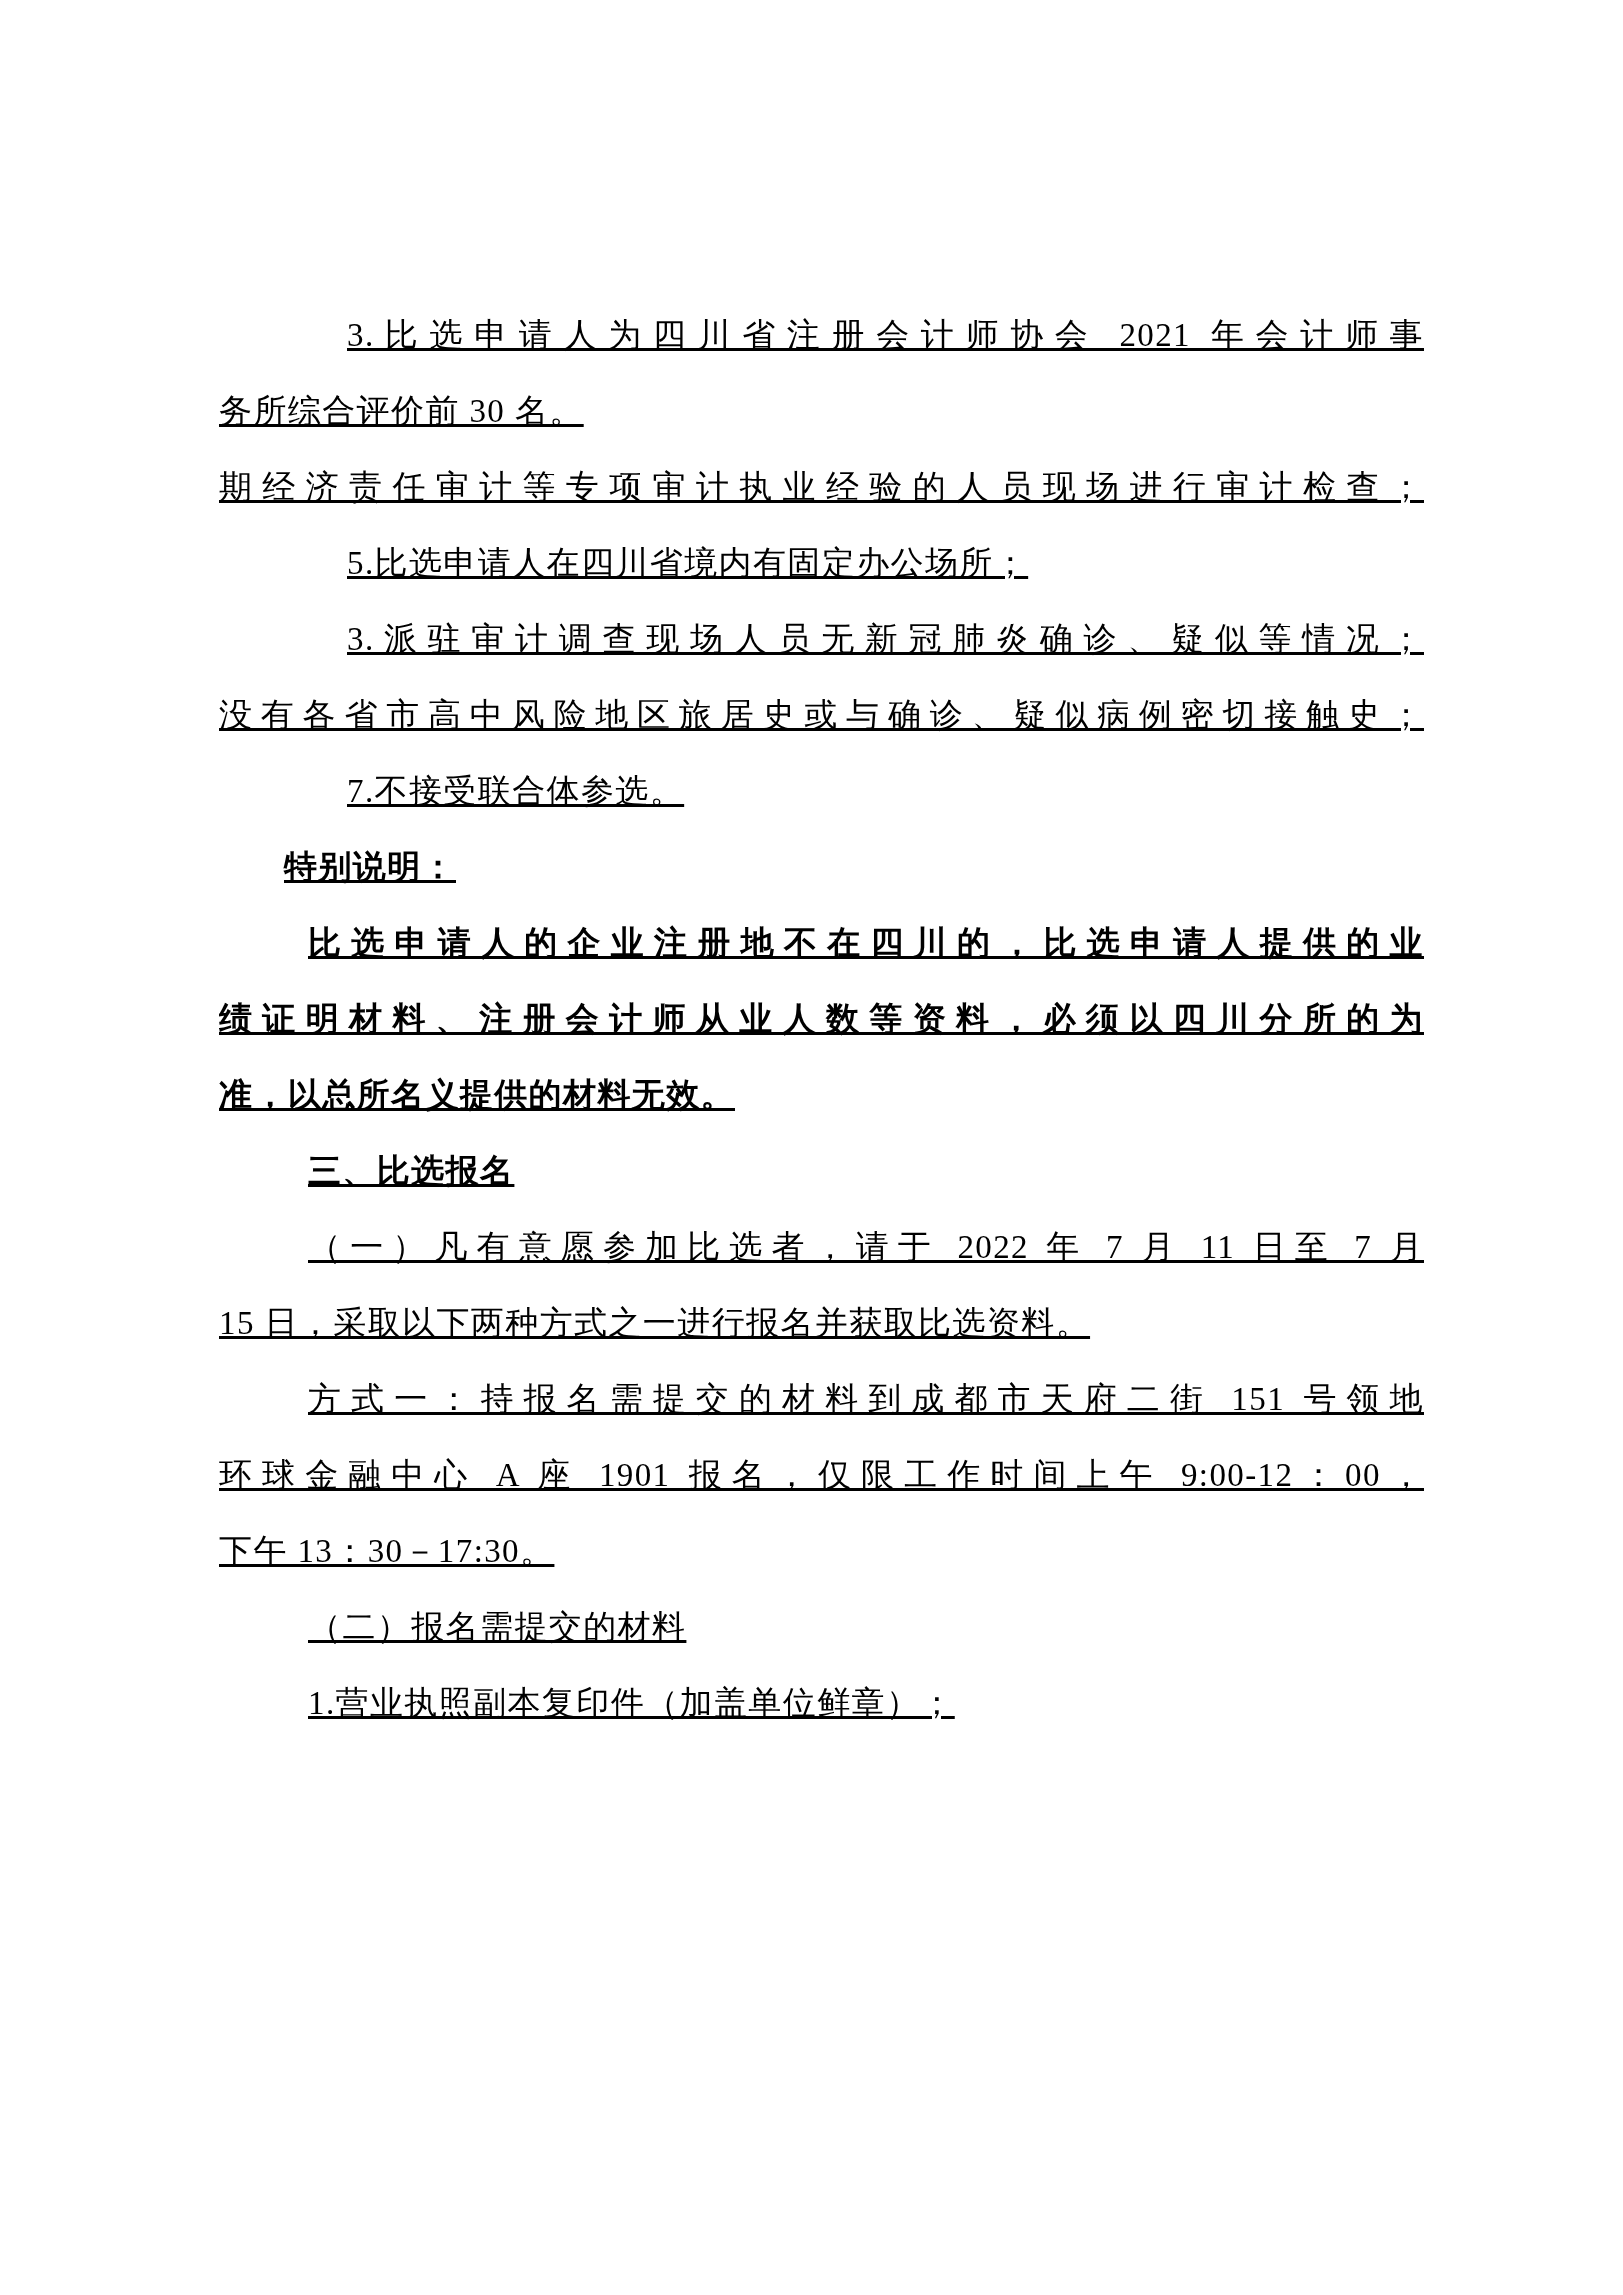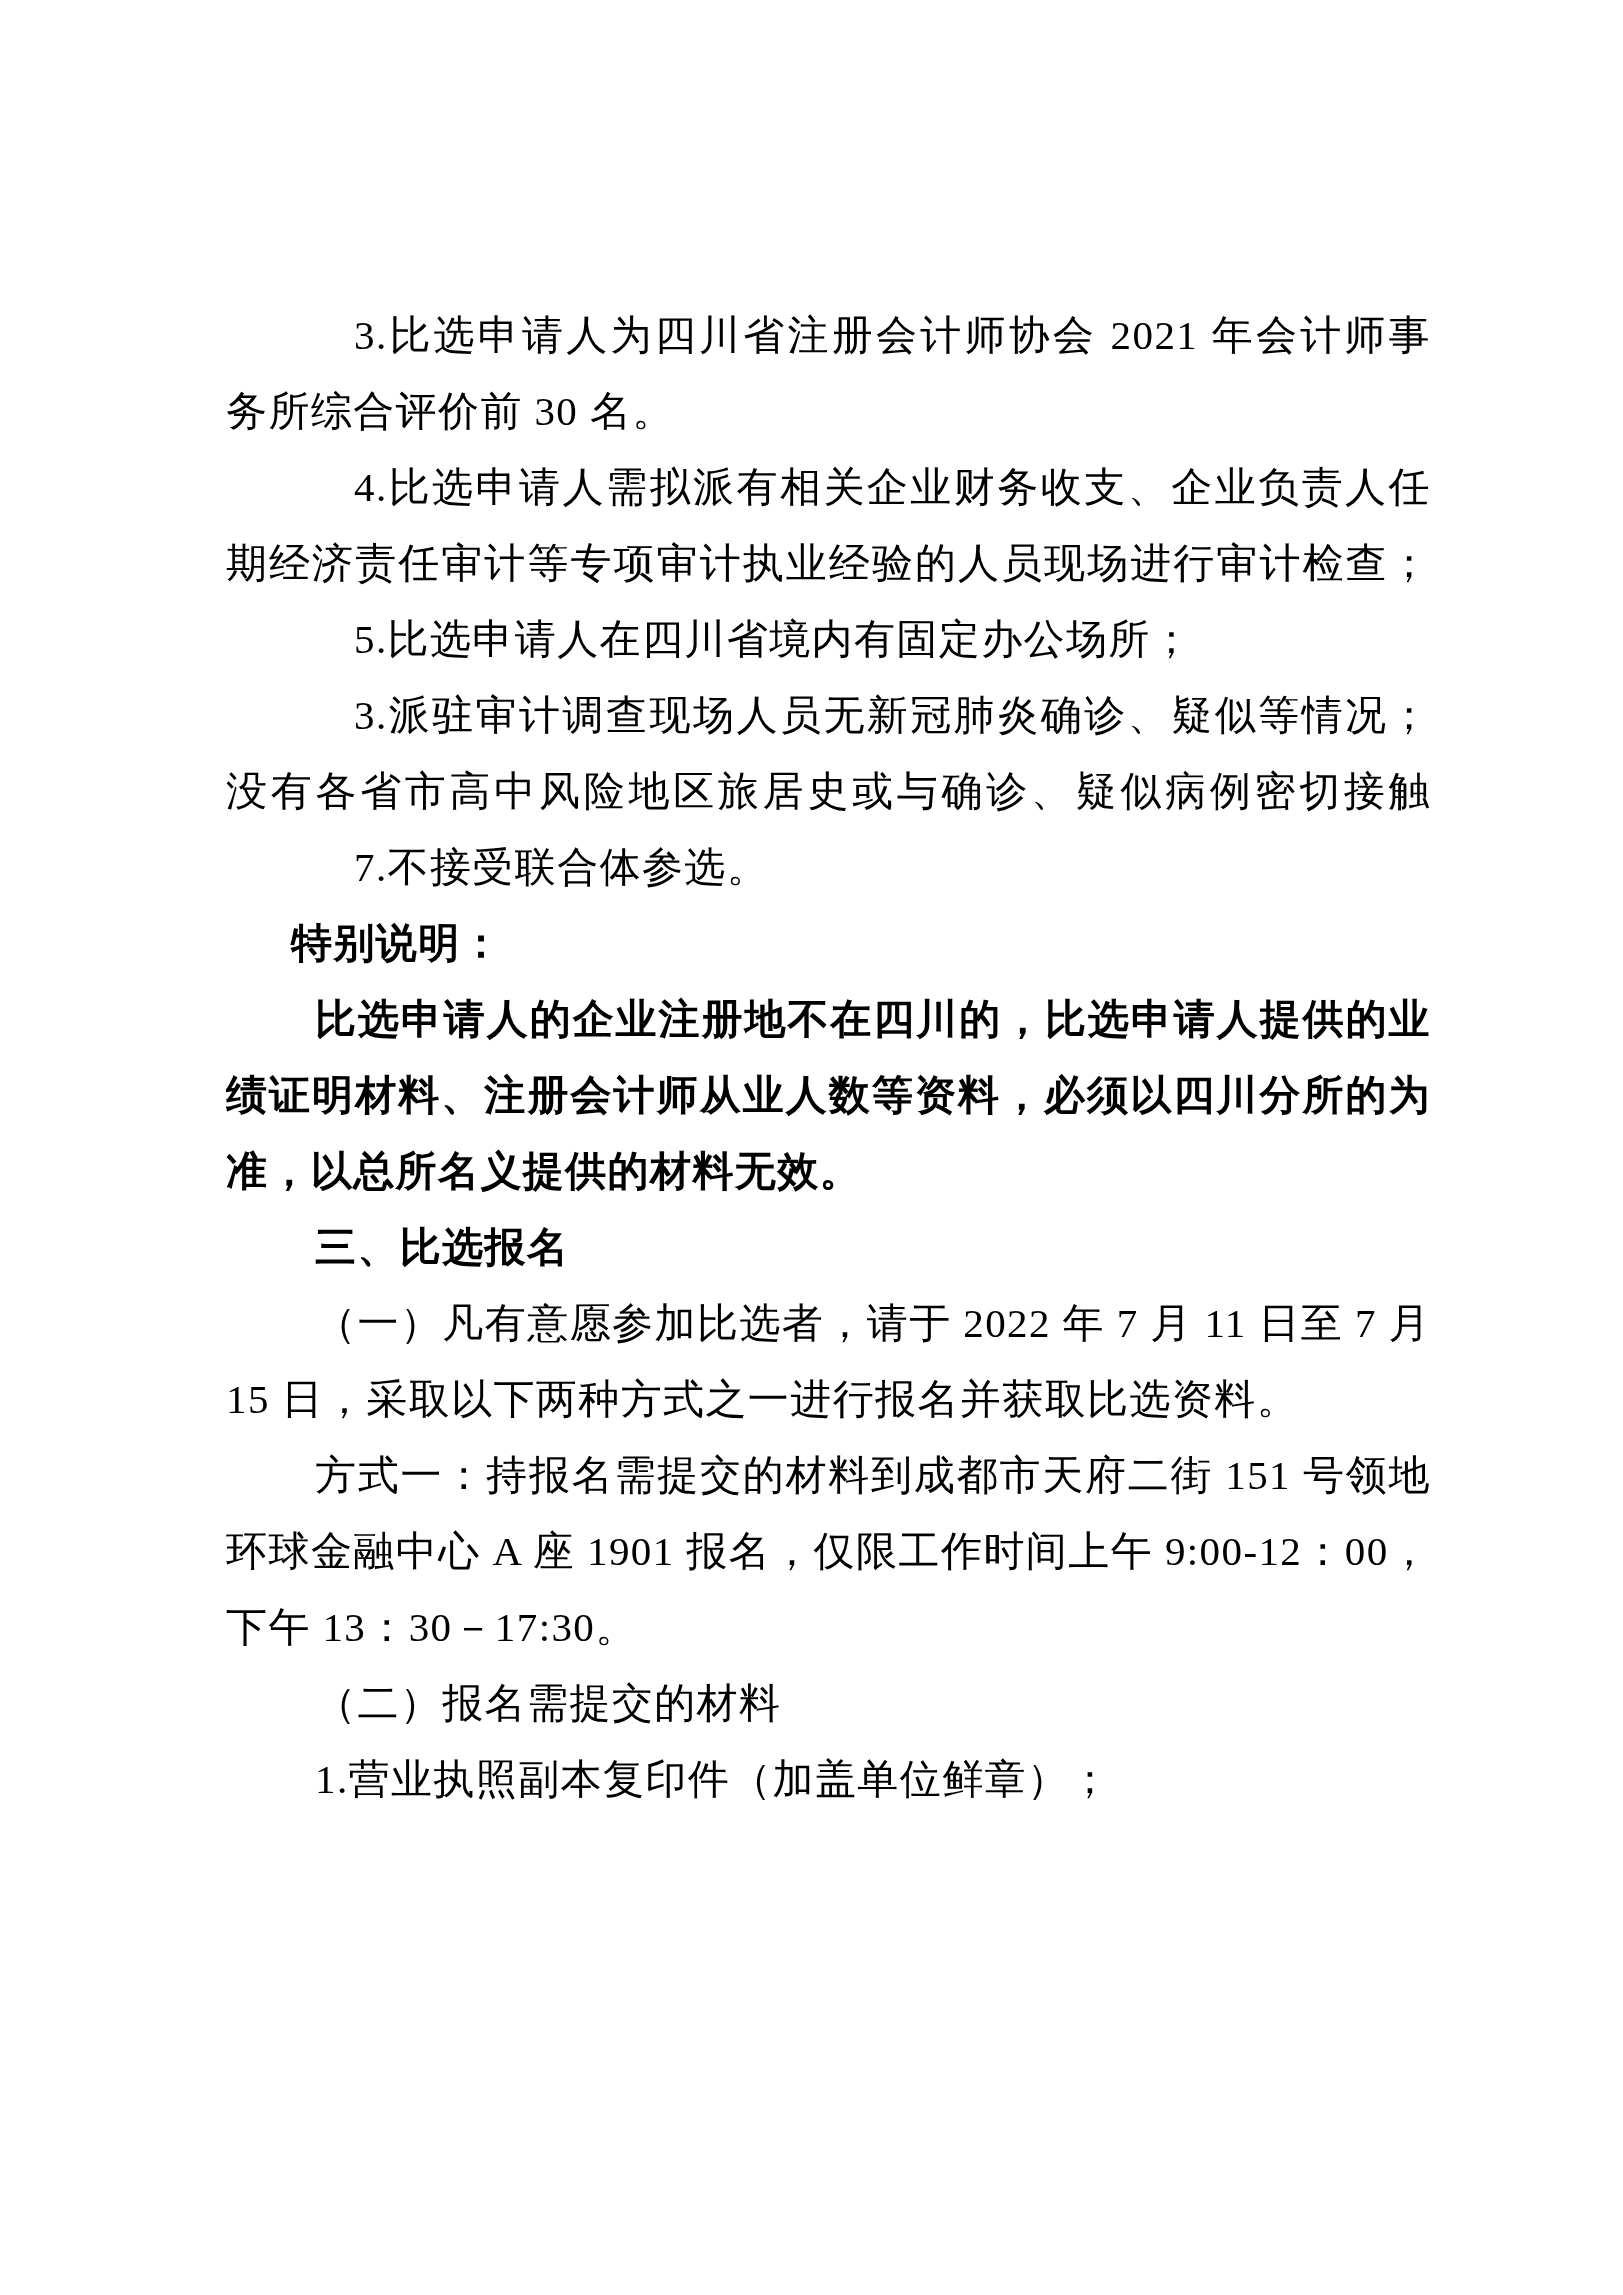--- a/index.html
+++ b/index.html
@@ -11,26 +11,27 @@
     position: relative;
     width: 1623px;
     height: 2295px;
     background: #ffffff;
     font-family: "Liberation Serif", "DejaVu Serif", serif;
     color: #000000;
     overflow: hidden;
   }
   .content {
     position: absolute;
-    left: 226px;
+    left: 219px;
     top: 297px;
     width: 1205px;
-    font-size: 41px;
+    font-size: 33px;
     line-height: 76px;
     letter-spacing: 1.4px;
+    text-decoration: underline;
   }
   .line {
     height: 76px;
     overflow: hidden;
   }
   
   .full {
     text-align: justify;
     text-align-last: justify;
   }
@@ -47,21 +48,20 @@
   .ind-15 { padding-left: 65px; }
   .bold { font-weight: bold; }
 </style>
 </head>
 <body>
 
 <div class="page">
   <div class="content">
     <div class="line full ind-num">3.比选申请人为四川省注册会计师协会 2021 年会计师事</div>
     <div class="line end">务所综合评价前 30 名。</div>
-    <div class="line full ind-num">4.比选申请人需拟派有相关企业财务收支、企业负责人任</div>
     <div class="line full">期经济责任审计等专项审计执业经验的人员现场进行审计检查；</div>
     <div class="line end ind-num">5.比选申请人在四川省境内有固定办公场所；</div>
     <div class="line full ind-num">3.派驻审计调查现场人员无新冠肺炎确诊、疑似等情况；</div>
     <div class="line full">没有各省市高中风险地区旅居史或与确诊、疑似病例密切接触史；</div>
     <div class="line end ind-num">7.不接受联合体参选。</div>
     <div class="line end ind-15 bold">特别说明：</div>
     <div class="line full ind-2 bold">比选申请人的企业注册地不在四川的，比选申请人提供的业</div>
     <div class="line full bold">绩证明材料、注册会计师从业人数等资料，必须以四川分所的为</div>
     <div class="line end bold">准，以总所名义提供的材料无效。</div>
     <div class="line end ind-2 bold">三、比选报名</div>

